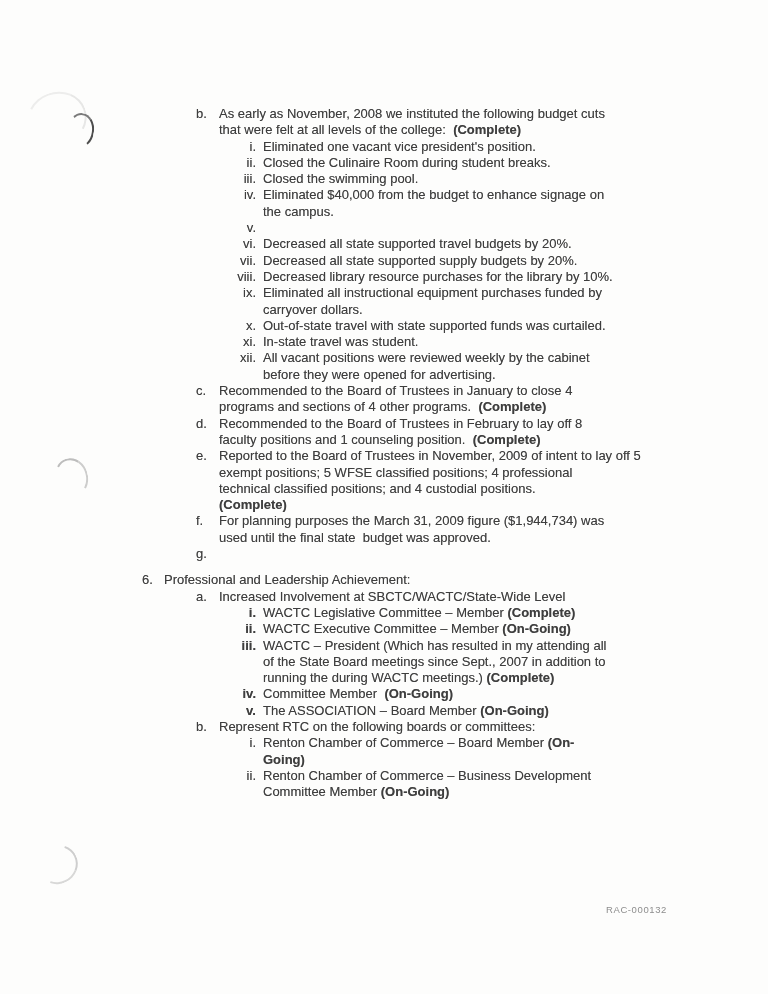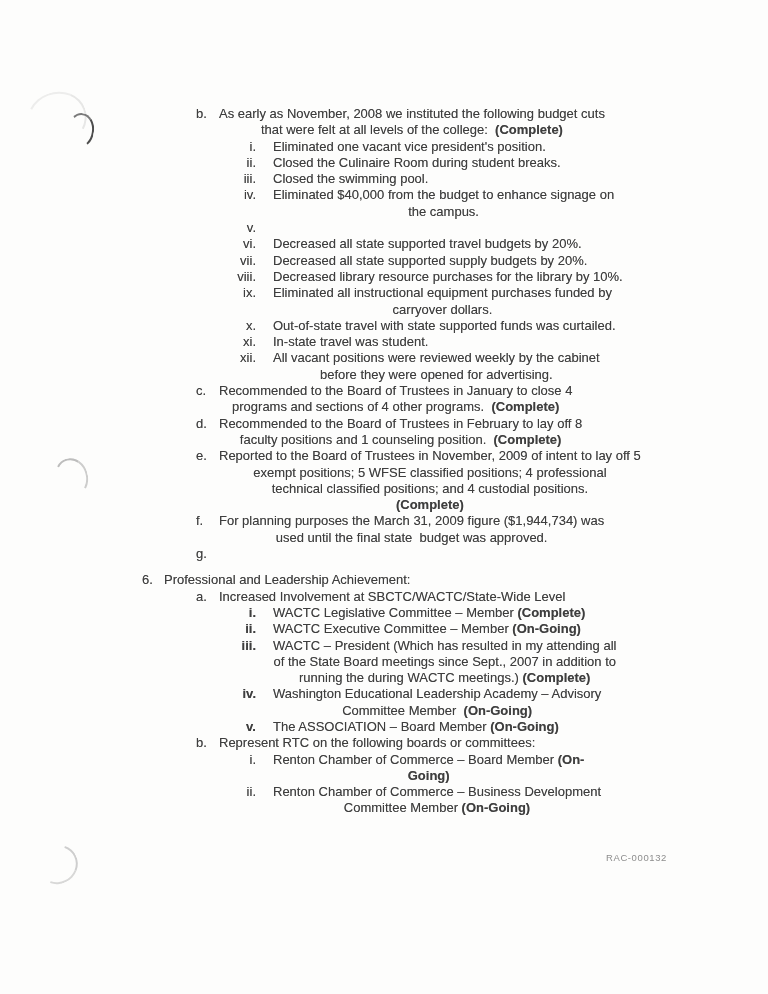--- a/index.html
+++ b/index.html
@@ -11,33 +11,33 @@
     overflow:hidden;
     font-family:"Liberation Sans","DejaVu Sans",sans-serif;
     color:#3e3e3e;
     font-size:13px;
     line-height:16.3px;
     text-shadow:0 0 .5px rgba(70,70,70,.55);
   }
   .doc{position:absolute;top:106px;left:0;width:768px;}
   .li{display:flex;align-items:flex-start;}
   .li .label{flex:0 0 auto;white-space:pre;}
-  .li .content{flex:0 1 auto;max-width:450px;text-align:center;}
+  .li .content{flex:0 1 auto;max-width:450px;}
   .L0{margin-left:142px;}
   .L0 .label{width:22px;}
   .L1{margin-left:196px;}
   .L1 .label{width:23px;}
   .L2{margin-left:210px;}
   .L2 .label{width:46px;text-align:right;padding-right:0;}
-  .L2 .content{margin-left:17px;max-width:400px;}
+  .L2 .content{margin-left:7px;max-width:400px;}
   .b{font-weight:700;}
   .spacer{height:10px;}
   .line{white-space:pre-wrap;}
   .footer{
-    position:absolute;left:606px;top:850px;
+    position:absolute;left:606px;top:902px;
     font-size:9.5px;color:#8d8d8d;letter-spacing:.6px;
     text-shadow:none;
   }
   
   .mark{position:absolute;border-radius:50%;border:2px solid transparent;}
   .mark-top-faint{
     left:27px;top:92px;width:56px;height:50px;
     border-top-color:#ededec;border-right-color:#e7e7e6;
     transform:rotate(-20deg);
   }
@@ -211,21 +211,20 @@
         <span class="label b">iii.</span>
         <div class="content">
           <div class="line"><span>WACTC – President (Which has resulted in my attending all</span></div>
           <div class="line"><span>of the State Board meetings since Sept., 2007 in addition to</span></div>
           <div class="line"><span>running the during WACTC meetings.) </span><span class="b">(Complete)</span></div>
         </div>
       </div>
       <div class="li L2">
         <span class="label b">iv.</span>
         <div class="content">
-          <div class="line"><span>Washington Educational Leadership Academy – Advisory</span></div>
           <div class="line"><span>Committee Member  </span><span class="b">(On-Going)</span></div>
         </div>
       </div>
       <div class="li L2">
         <span class="label b">v.</span>
         <div class="content">
           <div class="line"><span>The ASSOCIATION – Board Member </span><span class="b">(On-Going)</span></div>
         </div>
       </div>
       <div class="li L1">

